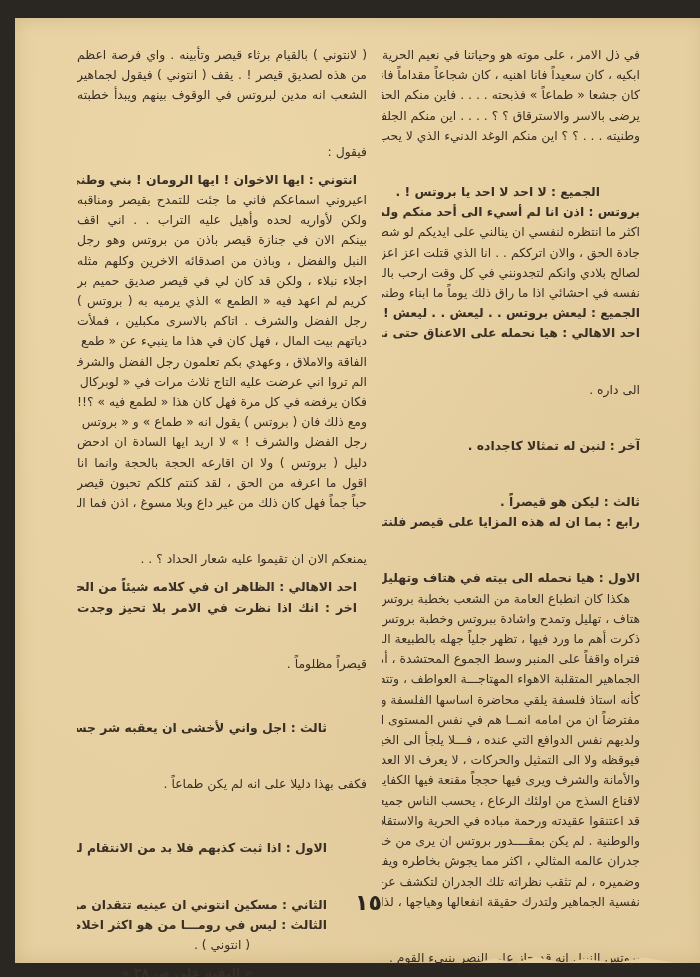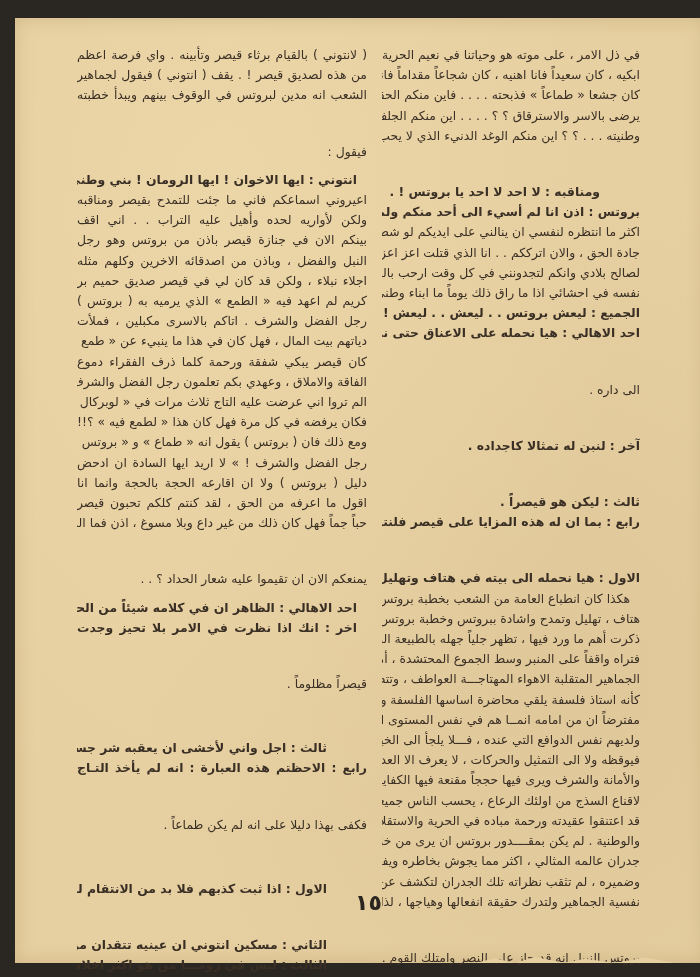--- a/index.html
+++ b/index.html
@@ -50,21 +50,21 @@
 <body>
 
 <div class="page">
 
   <div class="col col-right">
     <span class="line">في ذل الامر ، على موته هو وحياتنا في نعيم الحرية ؟ كان قيصر حبيبي فانا</span>
     <span class="line">ابكيه ، كان سعيداً فانا اهنيه ، كان شجاعاً مقداماً فانا اطريه ولكن ،</span>
     <span class="line">كان جشعا « طماعاً » فذبحته . . . . فاين منكم الحقير السفيه الذي</span>
     <span class="line">يرضى بالاسر والاسترقاق ؟ ؟ . . . . اين منكم الجلف الوحش الذي ينكر</span>
     <span class="line">وطنيته . . . ؟ ؟ اين منكم الوغد الدنيء الذي لا يحب بلاده . . . . ؟!!</span>
-    <span class="line short spk" style="padding-right:40px;">ومناقبه : لا احد لا احد يا بروتس ! .</span>
+    <span class="line short spk" style="padding-right:40px;">الجميع : لا احد لا احد يا بروتس ! .</span>
     <span class="line spk">بروتس : اذن انا لم أسيء الى أحد منكم ولم افعل بقيصر</span>
     <span class="line">اكثر ما انتظره لنفسي ان ينالني على ايديكم لو شططت عن</span>
     <span class="line">جادة الحق ، والان اترككم . . انا الذي قتلت اعز اعزائي</span>
     <span class="line">لصالح بلادي وانكم لتجدونني في كل وقت ارحب بالخنجر</span>
     <span class="line">نفسه في احشائي اذا ما راق ذلك يوماً ما ابناء وطني .</span>
     <span class="line spk">الجميع : ليعش بروتس . . ليعش . . ليعش ! ! .</span>
     <span class="line spk">احد الاهالي : هيا نحمله على الاعناق حتى نصل به</span>
     <span class="line short">الى داره .</span>
     <span class="line short spk">آخر : لنبن له تمثالا كاجداده .</span>
     <span class="line short spk">ثالث : ليكن هو قيصراً .</span>
@@ -79,58 +79,56 @@
     <span class="line">مفترضاً ان من امامه انمــا هم في نفس المستوى الفكري</span>
     <span class="line">ولديهم نفس الدوافع التي عنده ، فـــلا يلجأ الى الخيال</span>
     <span class="line">فيوقظه ولا الى التمثيل والحركات ، لا يعرف الا العدالة</span>
     <span class="line">والأمانة والشرف ويرى فيها حججاً مقنعة فيها الكفاية</span>
     <span class="line">لاقناع السذج من اولئك الرعاع ، يحسب الناس جميعاً</span>
     <span class="line">قد اعتنقوا عقيدته ورحمة مباده في الحرية والاستقلال</span>
     <span class="line">والوطنية . لم يكن بمقــــدور بروتس ان يرى من خلال</span>
     <span class="line">جدران عالمه المثالي ، اكثر مما يجوش بخاطره ويفتعل في نفسه</span>
     <span class="line">وضميره ، لم تثقب نظراته تلك الجدران لتكشف عن</span>
     <span class="line">نفسية الجماهير ولتدرك حقيقة انفعالها وهياجها ، لذا ظن</span>
-    <span class="line short">بروتس النبيل انه قد حاز على النصر وامتلك القوم .</span>
+    <span class="line short">بروتس النبيل انه قد حاز على النصر ينبيء القوم .</span>
     <span class="gap"></span>
     <span class="line" style="padding-right:10px;">لم يكن بروتس ليحسب حساباً ( لانتوني ) خاصة بعد</span>
     <span class="line">موت قيصر ، بل استخف به واستهان بامره فسمح له</span>
   </div>
 
   <div class="col col-left">
     <span class="line">( لانتوني ) بالقيام برثاء قيصر وتأبينه . واي فرصة اعظم</span>
     <span class="line">من هذه لصديق قيصر ! . يقف ( انتوني ) فيقول لجماهير</span>
     <span class="line">الشعب انه مدين لبروتس في الوقوف بينهم ويبدأ خطبته</span>
     <span class="line short">فيقول :</span>
     <span class="gap"></span>
     <span class="line spk" style="padding-right:10px;">انتوني : ايها الاخوان ! ايها الرومان ! بني وطني !</span>
     <span class="line">اعيروني اسماعكم فاني ما جئت للتمدح بقيصر ومناقبه</span>
     <span class="line">ولكن لأواريه لحده وأهيل عليه التراب . . اني اقف</span>
     <span class="line">بينكم الان في جنازة قيصر باذن من بروتس وهو رجل</span>
     <span class="line">النبل والفضل ، وباذن من اصدقائه الاخرين وكلهم مثله</span>
     <span class="line">اجلاء نبلاء ، ولكن قد كان لي في قيصر صديق حميم بر</span>
     <span class="line">كريم لم اعهد فيه « الطمع » الذي يرميه به ( بروتس )</span>
     <span class="line">رجل الفضل والشرف . اتاكم بالاسرى مكبلين ، فملأت</span>
     <span class="line">دياتهم بيت المال ، فهل كان في هذا ما ينبيء عن « طمع » ؟</span>
-    <span class="line">كان قيصر يبكي شفقة ورحمة كلما ذرف الفقراء دموع</span>
     <span class="line">الفاقة والاملاق ، وعهدي بكم تعلمون رجل الفضل والشرف !</span>
     <span class="line">الم تروا اني عرضت عليه التاج ثلاث مرات في « لوبركال »</span>
     <span class="line">فكان يرفضه في كل مرة فهل كان هذا « لطمع فيه » ؟!!</span>
     <span class="line">ومع ذلك فان ( بروتس ) يقول انه « طماع » و « بروتس »</span>
     <span class="line">رجل الفضل والشرف ! » لا اريد ايها السادة ان ادحض</span>
     <span class="line">دليل ( بروتس ) ولا ان اقارعه الحجة بالحجة وانما انا</span>
     <span class="line">اقول ما اعرفه من الحق ، لقد كنتم كلكم تحبون قيصر</span>
     <span class="line">حباً جماً فهل كان ذلك من غير داع وبلا مسوغ ، اذن فما الذي</span>
     <span class="line short">يمنعكم الان ان تقيموا عليه شعار الحداد ؟ . .</span>
     <span class="gap"></span>
     <span class="line spk" style="padding-right:10px;">احد الاهالي : الظاهر ان في كلامه شيئاً من الحق .</span>
     <span class="line spk" style="padding-right:10px;">اخر : انك اذا نظرت في الامر بلا تحيز وجدت</span>
     <span class="line short">قيصراً مظلوماً .</span>
     <span class="gap"></span>
     <span class="line short spk" style="padding-right:40px;">ثالث : اجل واني لأخشى ان يعقبه شر جسيم .</span>
-    <span class="line spk">رابع : الاحظتم هذه العبارة : انه لم يأخذ التـاج</span>
     <span class="line short">فكفى بهذا دليلا على انه لم يكن طماعاً .</span>
     <span class="gap"></span>
     <span class="line short spk" style="padding-right:40px;">الاول : اذا ثبت كذبهم فلا بد من الانتقام له .</span>
     <span class="line short spk" style="padding-right:40px;">الثاني : مسكين انتوني ان عينيه تتقدان من البكاء .</span>
     <span class="line spk" style="padding-right:40px;">الثالث : ليس في رومـــا من هو اكثر اخلاصاً من</span>
     <span class="line center">( انتوني ) .</span>
     <span class="gap"></span>
     <span class="line continued">« البقية على ص ٣٨ »</span>
   </div>
 

